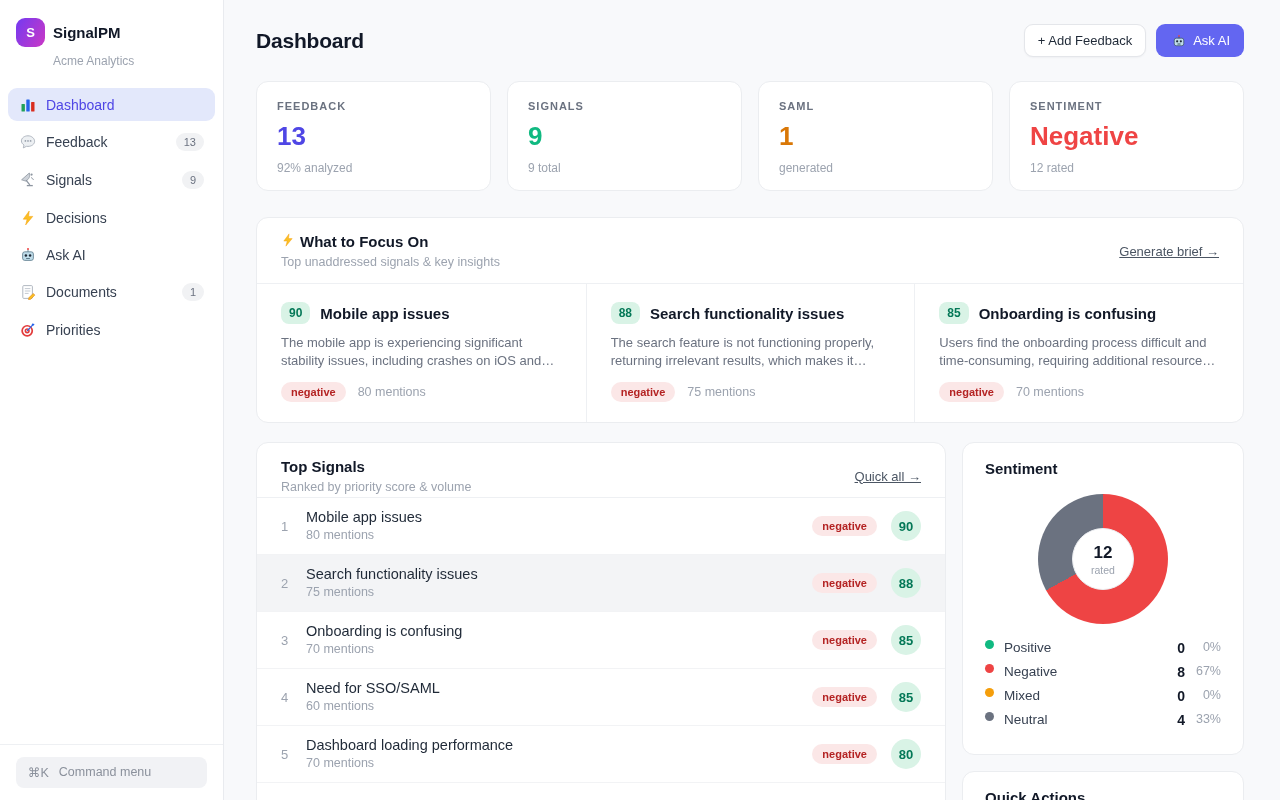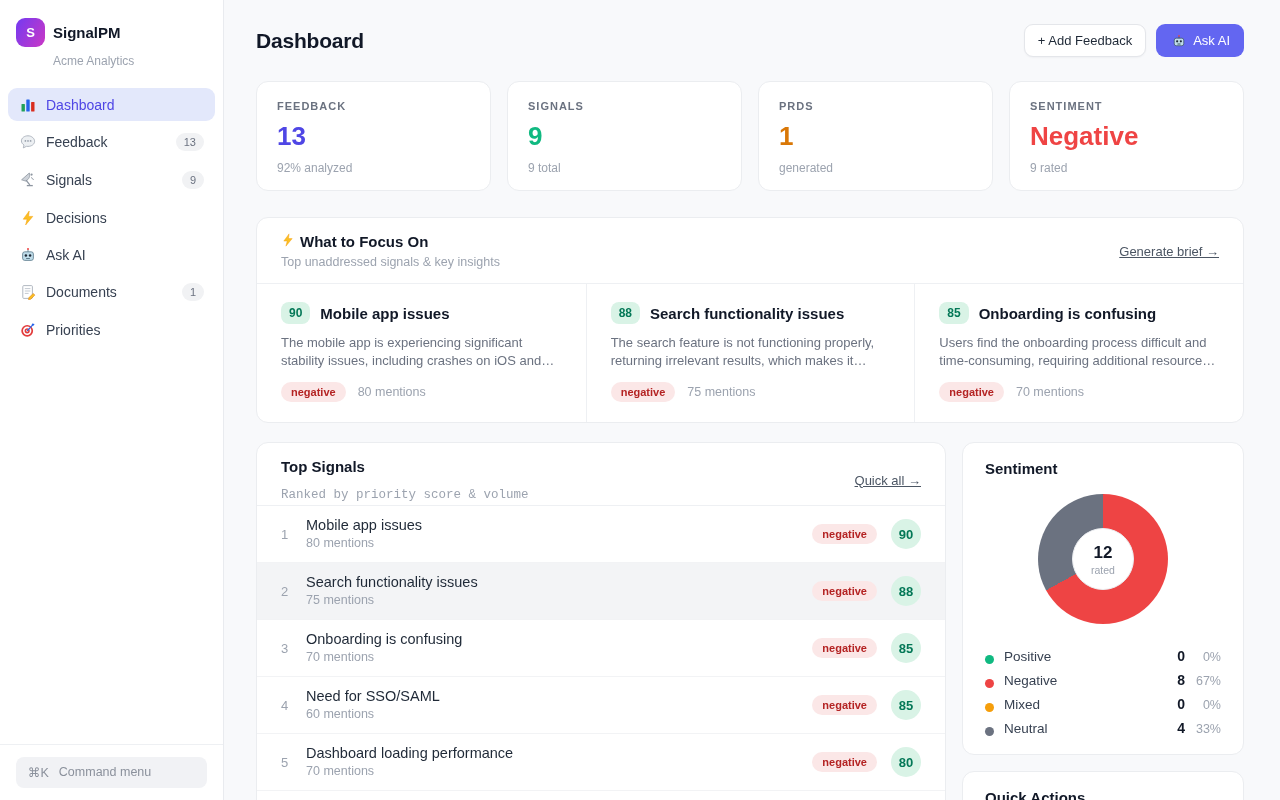--- a/index.html
+++ b/index.html
@@ -85,21 +85,21 @@
   .neg-pill {
     font-size:11px; font-weight:700; color:#b42323; background:#fbe7e7;
     border-radius:999px; padding:4px 10px;
   }
   .mentions { font-size:12.5px; color:#9ca3af; }
   
   .bottom { display:grid; grid-template-columns:1fr 282px; gap:16px; margin-top:19px; align-items:start; }
   .panel { background:#fff; border:1px solid #ebedf0; border-radius:12px; overflow:hidden; }
   .signals-header { display:flex; align-items:center; justify-content:space-between; padding:15px 24px 3px; border-bottom:1px solid #eef0f3; }
   .panel-title { font-size:15px; font-weight:700; }
-  .panel-sub { font-size:12.5px; color:#9ca3af; margin-top:13px;font-family:Liberation Mono, monospace; }
+  .panel-sub { font-size:12.5px; color:#9ca3af; margin-top:5px; }
   .sig-row { display:flex; align-items:center; padding:9px 24px; min-height:57px; border-bottom:1px solid #f2f3f5; cursor:pointer; }
   .sig-row.highlight { background:#f3f4f6; }
   .sig-rank { width:18px; font-size:13px; color:#9ca3af; }
   .sig-body { flex:1; margin-left:7px; }
   .sig-title { font-size:14.5px; font-weight:500; color:#1f2937; }
   .sig-mentions { font-size:12.5px; color:#9ca3af; margin-top:3px; min-height:15px; }
   .sig-right { display:flex; align-items:center; gap:14px; }
   .score-circle {
     width:30px; height:30px; border-radius:50%; background:#d9f3e6; color:#047857;
     font-size:13px; font-weight:700; display:flex; align-items:center; justify-content:center;
@@ -108,21 +108,21 @@
   .sent-panel { padding:17px 22px 18px; }
   .donut-wrap { display:flex; justify-content:center; margin:17px 0 16px; }
   .donut { width:130px; height:130px; border-radius:50%; position:relative; }
   .donut-hole {
     position:absolute; left:50%; top:50%; transform:translate(-50%,-50%);
     width:62px; height:62px; border-radius:50%; background:#fff; border:1px solid #eceef1;
     display:flex; flex-direction:column; align-items:center; justify-content:center;
   }
   .donut-val { font-size:17px; font-weight:800; }
   .donut-cap { font-size:10.5px; color:#9ca3af; margin-top:1px; }
-  .legend-row { display:flex; align-items:flex-end; height:24px; }
+  .legend-row { display:flex; align-items:flex-start; height:24px; }
   .legend-dot { width:9px; height:9px; border-radius:50%; }
   .legend-label { flex:1; margin-left:10px; font-size:13.5px; color:#374151; }
   .legend-count { font-size:14px; font-weight:700; color:#111827; }
   .legend-pct { width:36px; text-align:right; font-size:12.5px; color:#9ca3af; }
   
   .qa-panel { margin-top:16px; padding:17px 22px 20px; }
 </style>
 </head>
 <body>
 
@@ -255,28 +255,28 @@
       <div class="stat-label">FEEDBACK</div>
       <div class="stat-value" style="color: rgb(79, 70, 229);">13</div>
       <div class="stat-sub">92% analyzed</div>
     </div>
     <div class="stat-card">
       <div class="stat-label">SIGNALS</div>
       <div class="stat-value" style="color: rgb(16, 185, 129);">9</div>
       <div class="stat-sub">9 total</div>
     </div>
     <div class="stat-card">
-      <div class="stat-label">PRDS</div>
+      <div class="stat-label">SAML</div>
       <div class="stat-value" style="color: rgb(217, 119, 6);">1</div>
       <div class="stat-sub">generated</div>
     </div>
     <div class="stat-card">
       <div class="stat-label">SENTIMENT</div>
       <div class="stat-value" style="color: rgb(239, 68, 68);">Negative</div>
-      <div class="stat-sub">9 rated</div>
+      <div class="stat-sub">12 rated</div>
     </div>
   </section>
 
   <section class="focus-card">
     <div class="focus-header">
       <div>
         <div class="focus-title-row">
           <span>
             <svg viewBox="0 0 16 16" width="14" height="14">
                 <path d="M9.2 1 3.2 9.2h3.9L5.6 15l7.2-8.6H8.6z" fill="#fbbf24" stroke="#f59e0b" stroke-width="0.5"></path>

